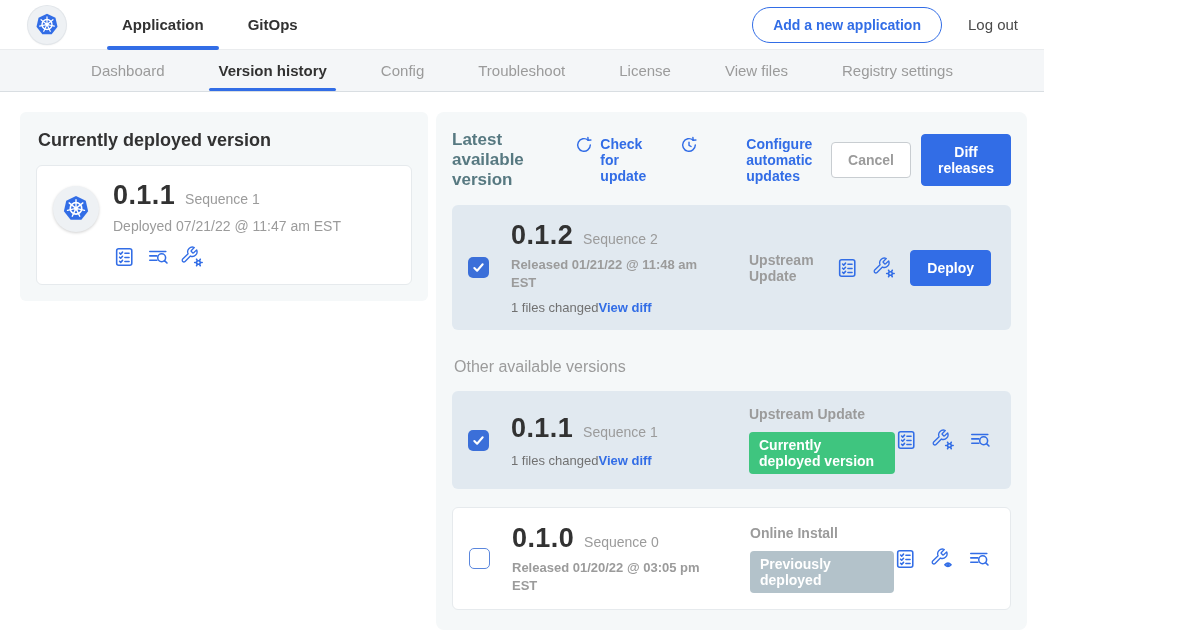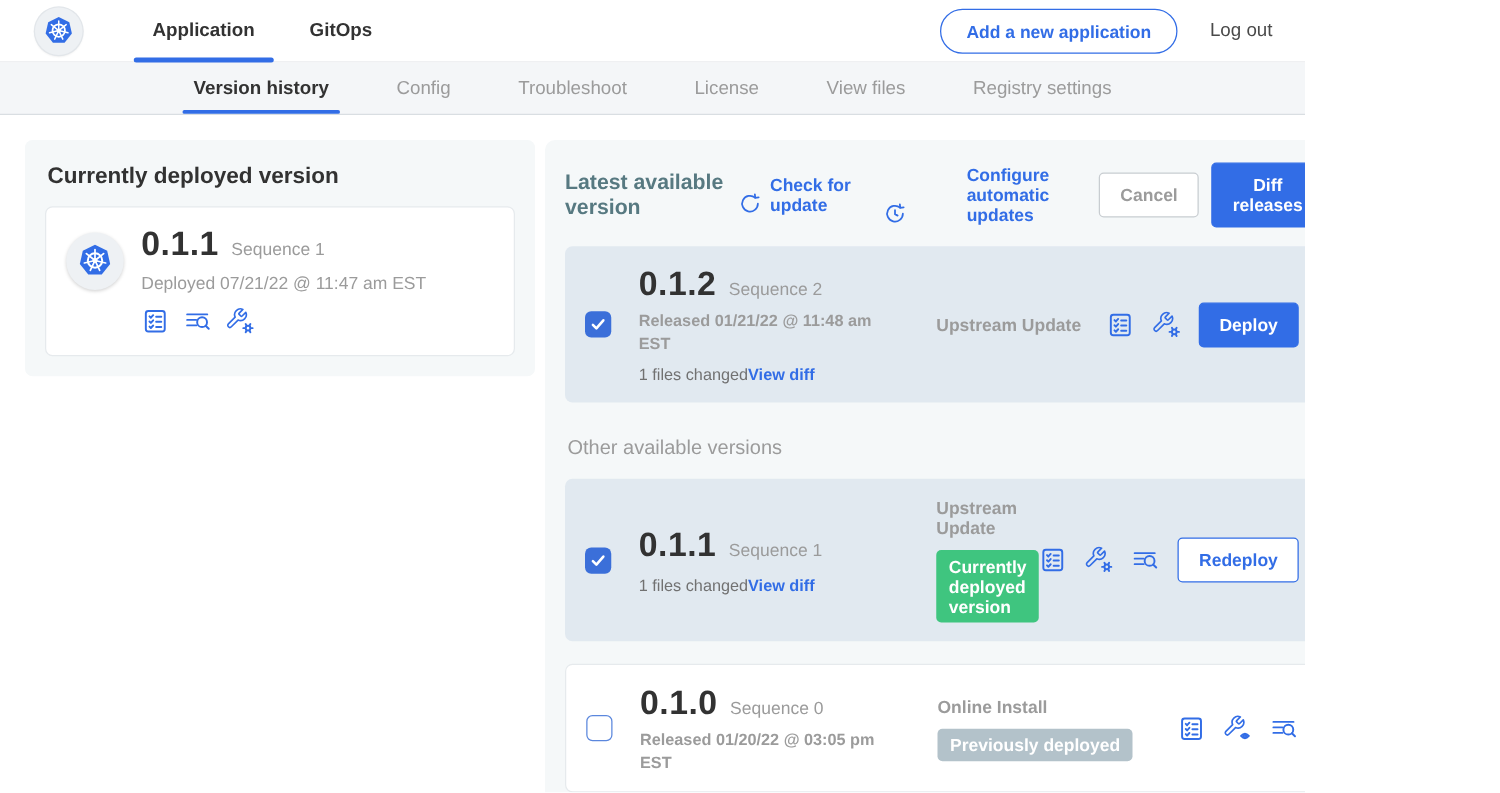--- a/index.html
+++ b/index.html
@@ -47,21 +47,21 @@
   .ver-line { display:flex; align-items:baseline; }
   .ver-number { font-size:27px; font-weight:800; color:#323232; letter-spacing:.4px; }
   .ver-seq { font-size:14px; color:#9b9b9b; margin-left:10px; }
   .deployed-date { font-size:14px; color:#9b9b9b; margin-top:7px; }
   .icon-row { display:flex; align-items:center; gap:12px; margin-top:12px; }
 
   
   .latest-panel { flex:1; background:#f5f8f9; border-radius:8px; padding:18px 16px 20px; }
   .latest-header { display:flex; align-items:center; margin-bottom:15px; }
   .latest-title { font-size:17px; font-weight:700; color:#577981; }
-  .header-link { display:flex; align-items:flex-end; gap:7px; color:#326de6; font-size:14px;
+  .header-link { display:flex; align-items:flex-start; gap:7px; color:#326de6; font-size:14px;
                  font-weight:700; cursor:pointer; }
   .link-check { margin-left:12px; } .link-auto { margin-left:24px;gap:48px; }
   .btn { border-radius:4px; font-size:14px; font-weight:700; padding:9px 16px;
          cursor:pointer; font-family:inherit; }
   .btn-cancel { background:#fff; border:1px solid #c8cdd1; color:#9b9b9b; margin-left:auto; }
   .btn-primary { background:#326de6; border:1px solid #326de6; color:#fff; }
   .btn-header-primary { margin-left:10px; }
   .btn-outline { background:#fff; border:1px solid #326de6; color:#326de6; }
 
   .version-row { border-radius:6px; padding:15px 16px; display:flex; align-items:center; }
@@ -173,20 +173,21 @@
     <nav class="topnav-tabs">
       <div class="topnav-tab active">Application</div>
       <div class="topnav-tab">GitOps</div>
     </nav>
     <div class="topnav-spacer"></div>
     <button class="add-app-btn">Add a new application</button>
     <div class="logout">Log out</div>
   </header>
 
   <nav class="subnav">
+    <div class="subnav-tab">Dashboard</div>
     <div class="subnav-tab active">Version history</div>
     <div class="subnav-tab">Config</div>
     <div class="subnav-tab">Troubleshoot</div>
     <div class="subnav-tab">License</div>
     <div class="subnav-tab">View files</div>
     <div class="subnav-tab">Registry settings</div>
   </nav>
 
   <main class="main">
 
@@ -298,21 +299,20 @@
           <svg class="ic" viewBox="0 0 24 24">
               <use href="#svg-checklist"></use>
             </svg>
           <svg class="ic" viewBox="0 0 24 24">
               <use href="#svg-wrench"></use>
               <use href="#svg-gear-mini"></use>
             </svg>
           <svg class="ic" viewBox="0 0 24 24">
               <use href="#svg-lines-mag"></use>
             </svg>
-          <button class="btn btn-outline">Redeploy</button>
         </div>
       </div>
 
       <div class="version-row plain">
         <div class="checkbox unchecked"></div>
         <div class="v-col">
           <div class="ver-line">
             <span class="ver-number">0.1.0</span>
             <span class="ver-seq">Sequence 0</span>
           </div>

